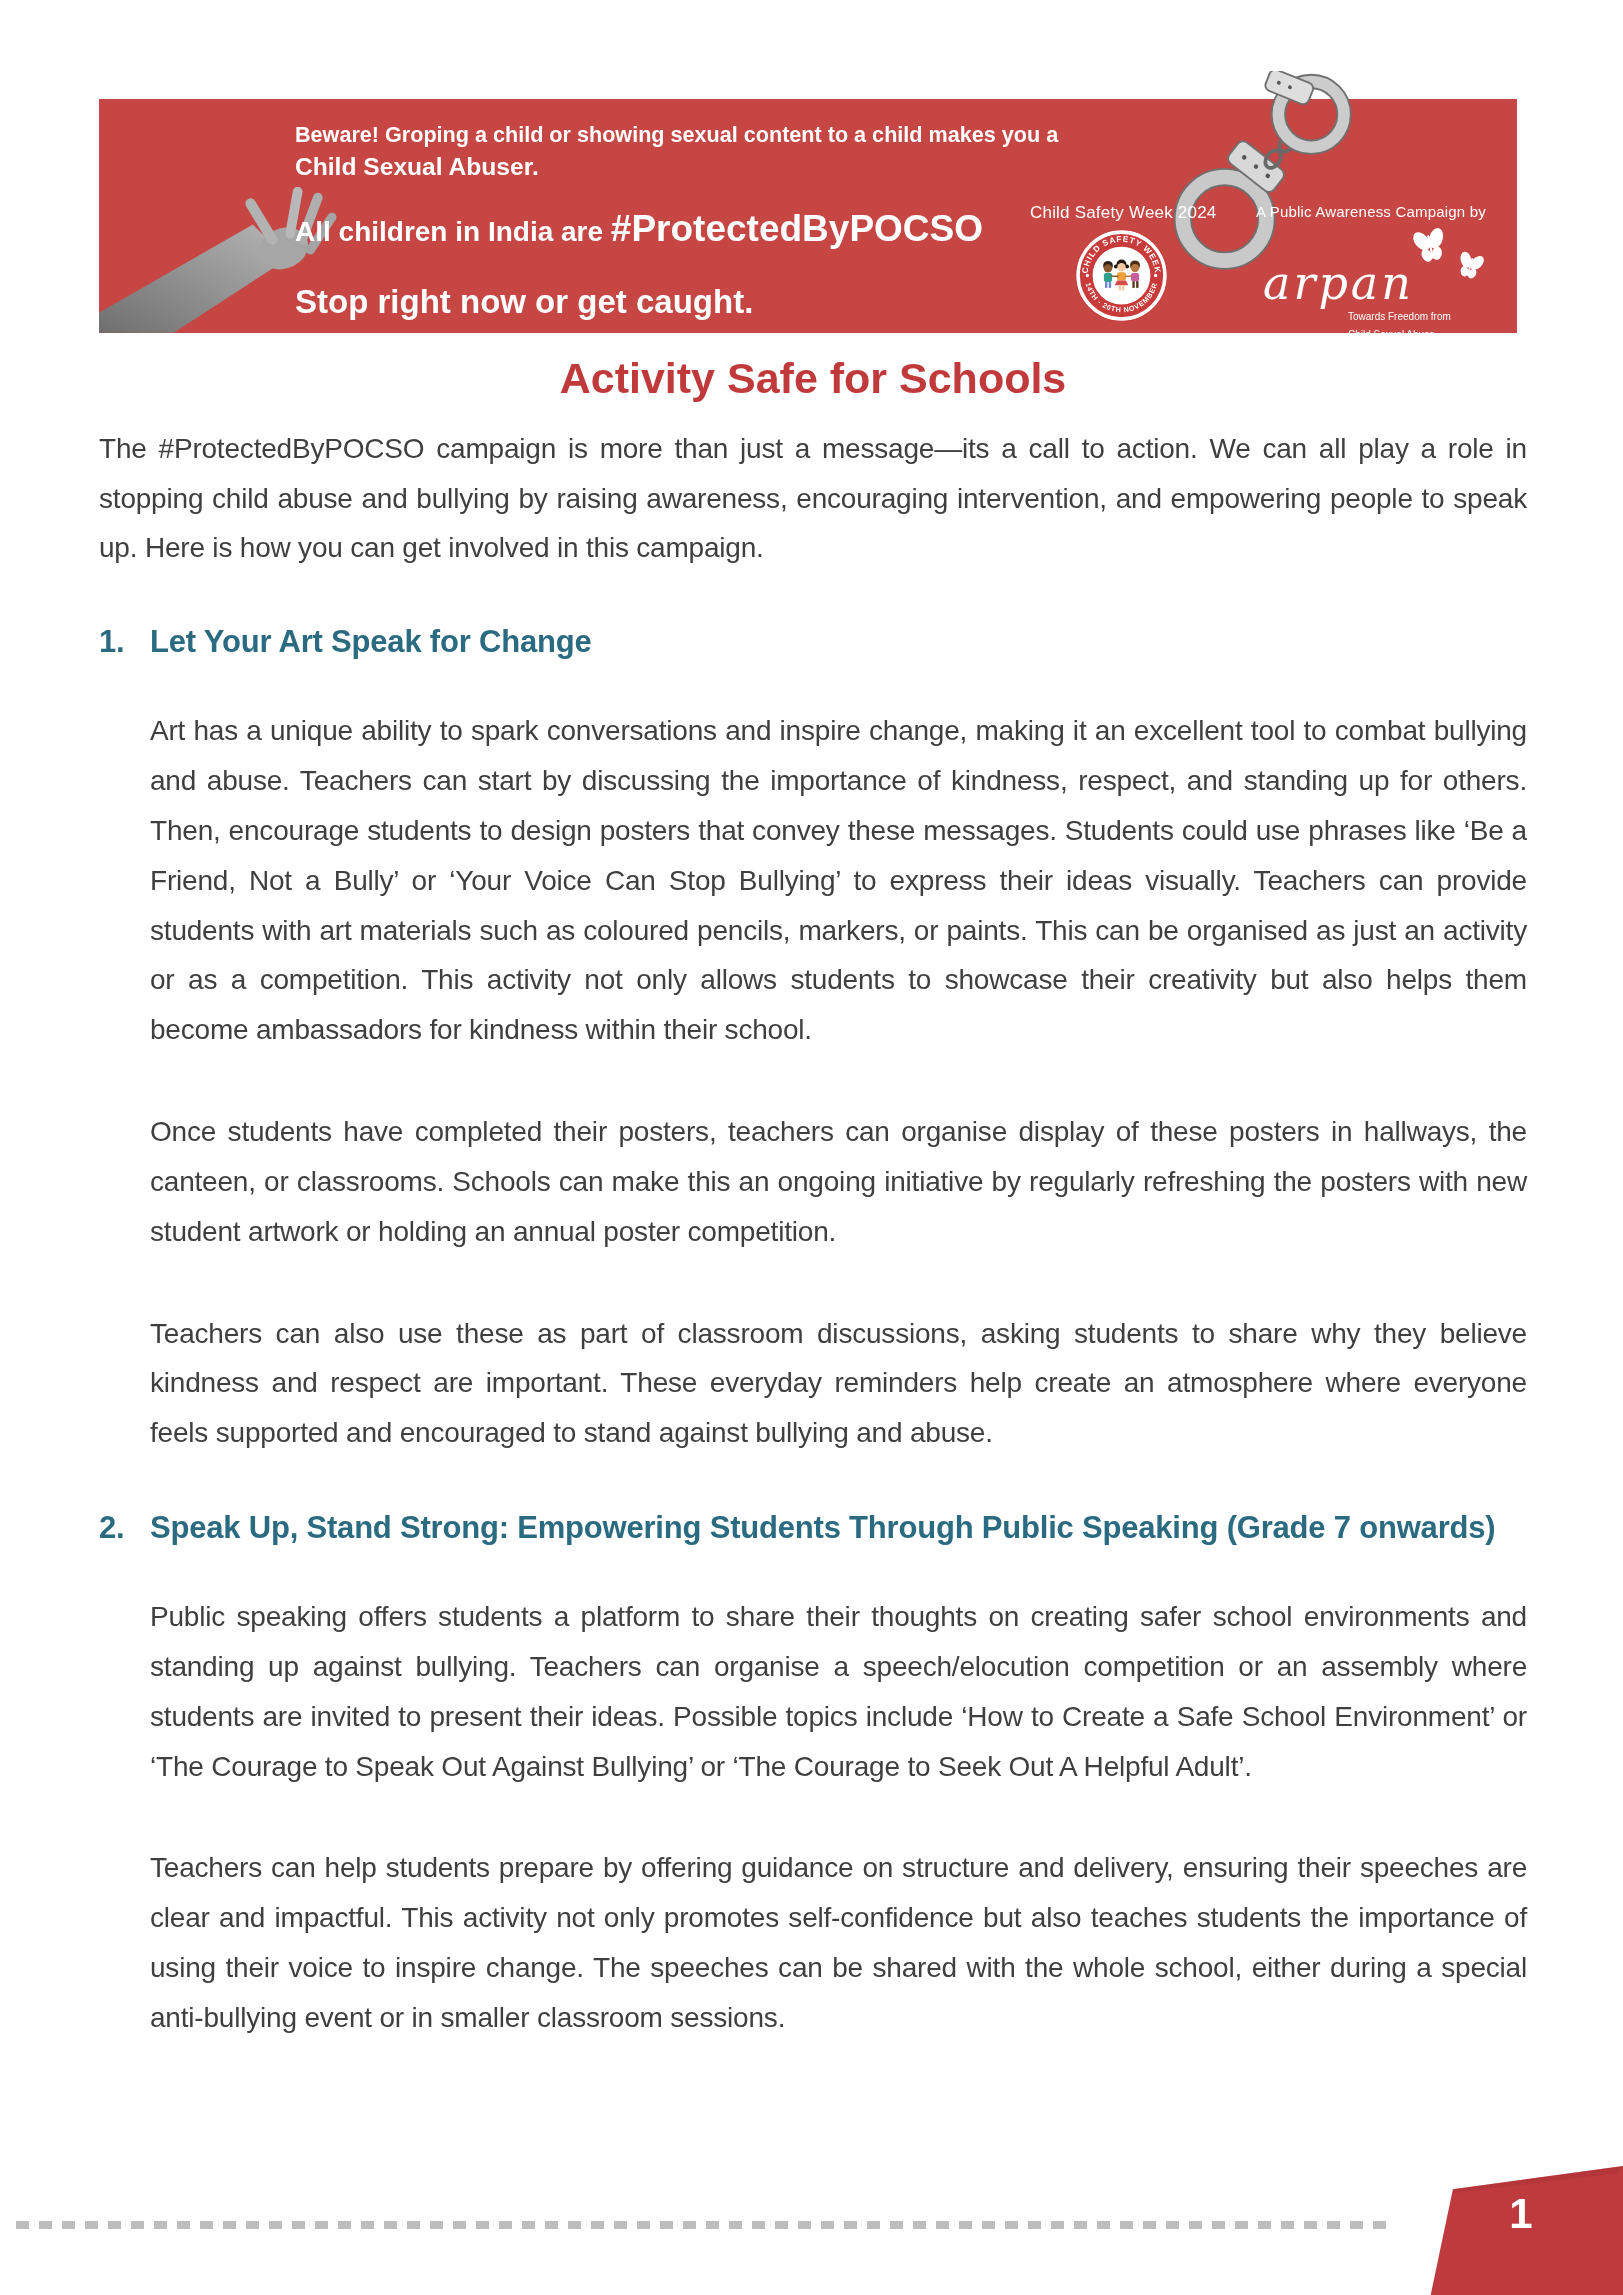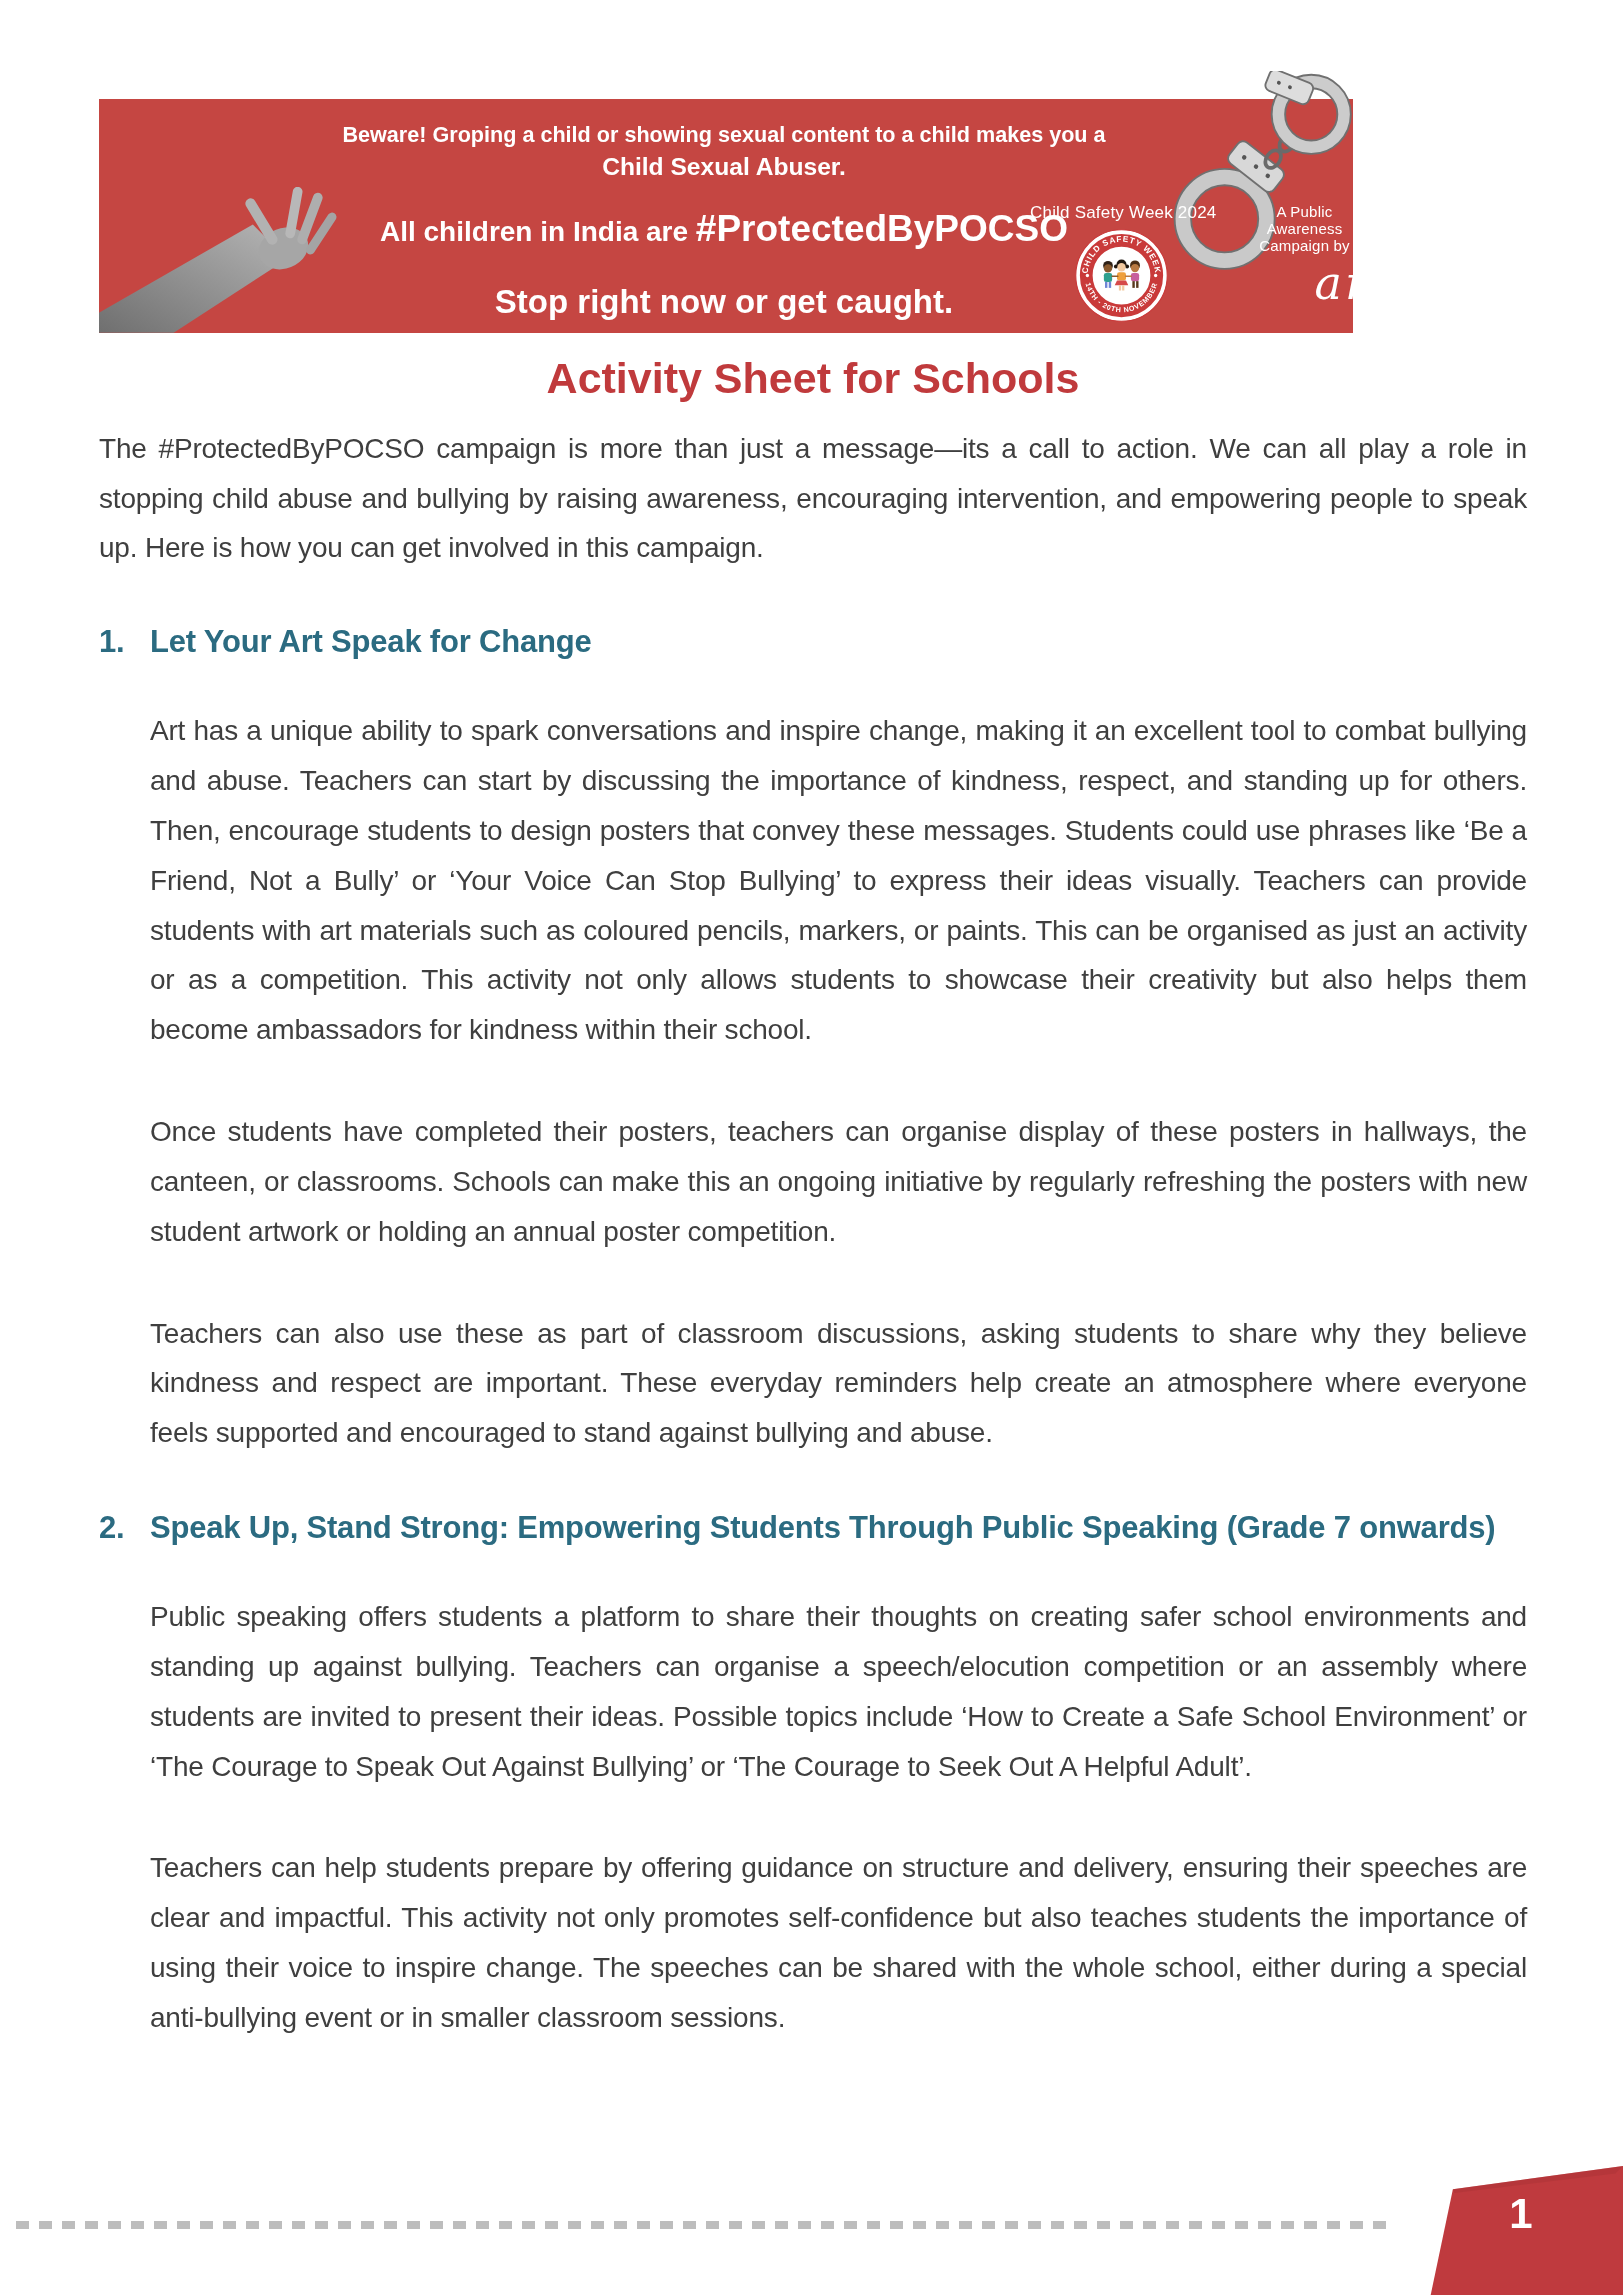--- a/index.html
+++ b/index.html
@@ -1,22 +1,22 @@
 <!DOCTYPE html>
 <html style="font-size:12px"><head>
 <meta charset="utf-8">
 <style>
   html,body{margin:0;padding:0;background:#ffffff;}
   body{width:1623px;height:2295px;overflow:hidden;}
   .page{position:relative;width:1623px;height:2295px;background:#ffffff;
         font-family:"Liberation Sans",sans-serif;}
 
   
-  .banner{position:absolute;left:99px;top:99px;width:1254px;height:234px;
-          background:#c54642;color:#ffffff;text-align:center;}
+  .banner{position:absolute;left:99px;top:99px;width:1418px;height:234px;
+          background:#c54642;color:#ffffff;}
   .hand-svg{position:absolute;left:0;top:88px;width:295px;height:146px;}
   .handcuffs{position:absolute;left:1051px;top:-28px;width:209px;height:224px;}
   .banner-text{position:absolute;left:196px;top:21px;width:858px;}
   .b-line1{display:block;font-size:21.6px;font-weight:700;line-height:30px;}
   .b-line2{display:block;font-size:24.6px;font-weight:700;line-height:34px;}
   .b-line3{margin-top:24px;line-height:42px;white-space:nowrap;}
   .b-line3-prefix{font-size:28px;font-weight:700;}
   .b-hashtag{font-size:37px;font-weight:700;}
   .b-line4{margin-top:25px;font-size:33px;font-weight:700;line-height:37px;}
   .week-label{position:absolute;left:931px;top:104px;font-size:17px;letter-spacing:0.2px;}
@@ -172,21 +172,21 @@
       </svg>
       <div class="arpan-name">arpan</div>
       <div class="arpan-tagline">
         <div>Towards Freedom from</div>
         <div>Child Sexual Abuse</div>
       </div>
     </div>
   </div>
 
   <div class="main">
-    <h1 class="doc-title">Activity Sheet for Schools</h1>
+    <h1 class="doc-title">Activity Safe for Schools</h1>
 
     <p class="intro">The #ProtectedByPOCSO campaign is more than just a message—its a call to action. We can all play a role in stopping child abuse and bullying by raising awareness, encouraging intervention, and empowering people to speak up. Here is how you can get involved in this campaign.</p>
 
     <div class="section-heading">
       <span class="num">1.</span>
       <span class="h-text">Let Your Art Speak for Change</span>
     </div>
     <p class="para first">Art has a unique ability to spark conversations and inspire change, making it an excellent tool to combat bullying and abuse. Teachers can start by discussing the importance of kindness, respect, and standing up for others. Then, encourage students to design posters that convey these messages. Students could use phrases like ‘Be a Friend, Not a Bully’ or ‘Your Voice Can Stop Bullying’ to express their ideas visually. Teachers can provide students with art materials such as coloured pencils, markers, or paints. This can be organised as just an activity or as a competition. This activity not only allows students to showcase their creativity but also helps them become ambassadors for kindness within their school.</p>
     <p class="para">Once students have completed their posters, teachers can organise display of these posters in hallways, the canteen, or classrooms. Schools can make this an ongoing initiative by regularly refreshing the posters with new student artwork or holding an annual poster competition.</p>
     <p class="para">Teachers can also use these as part of classroom discussions, asking students to share why they believe kindness and respect are important. These everyday reminders help create an atmosphere where everyone feels supported and encouraged to stand against bullying and abuse.</p>

